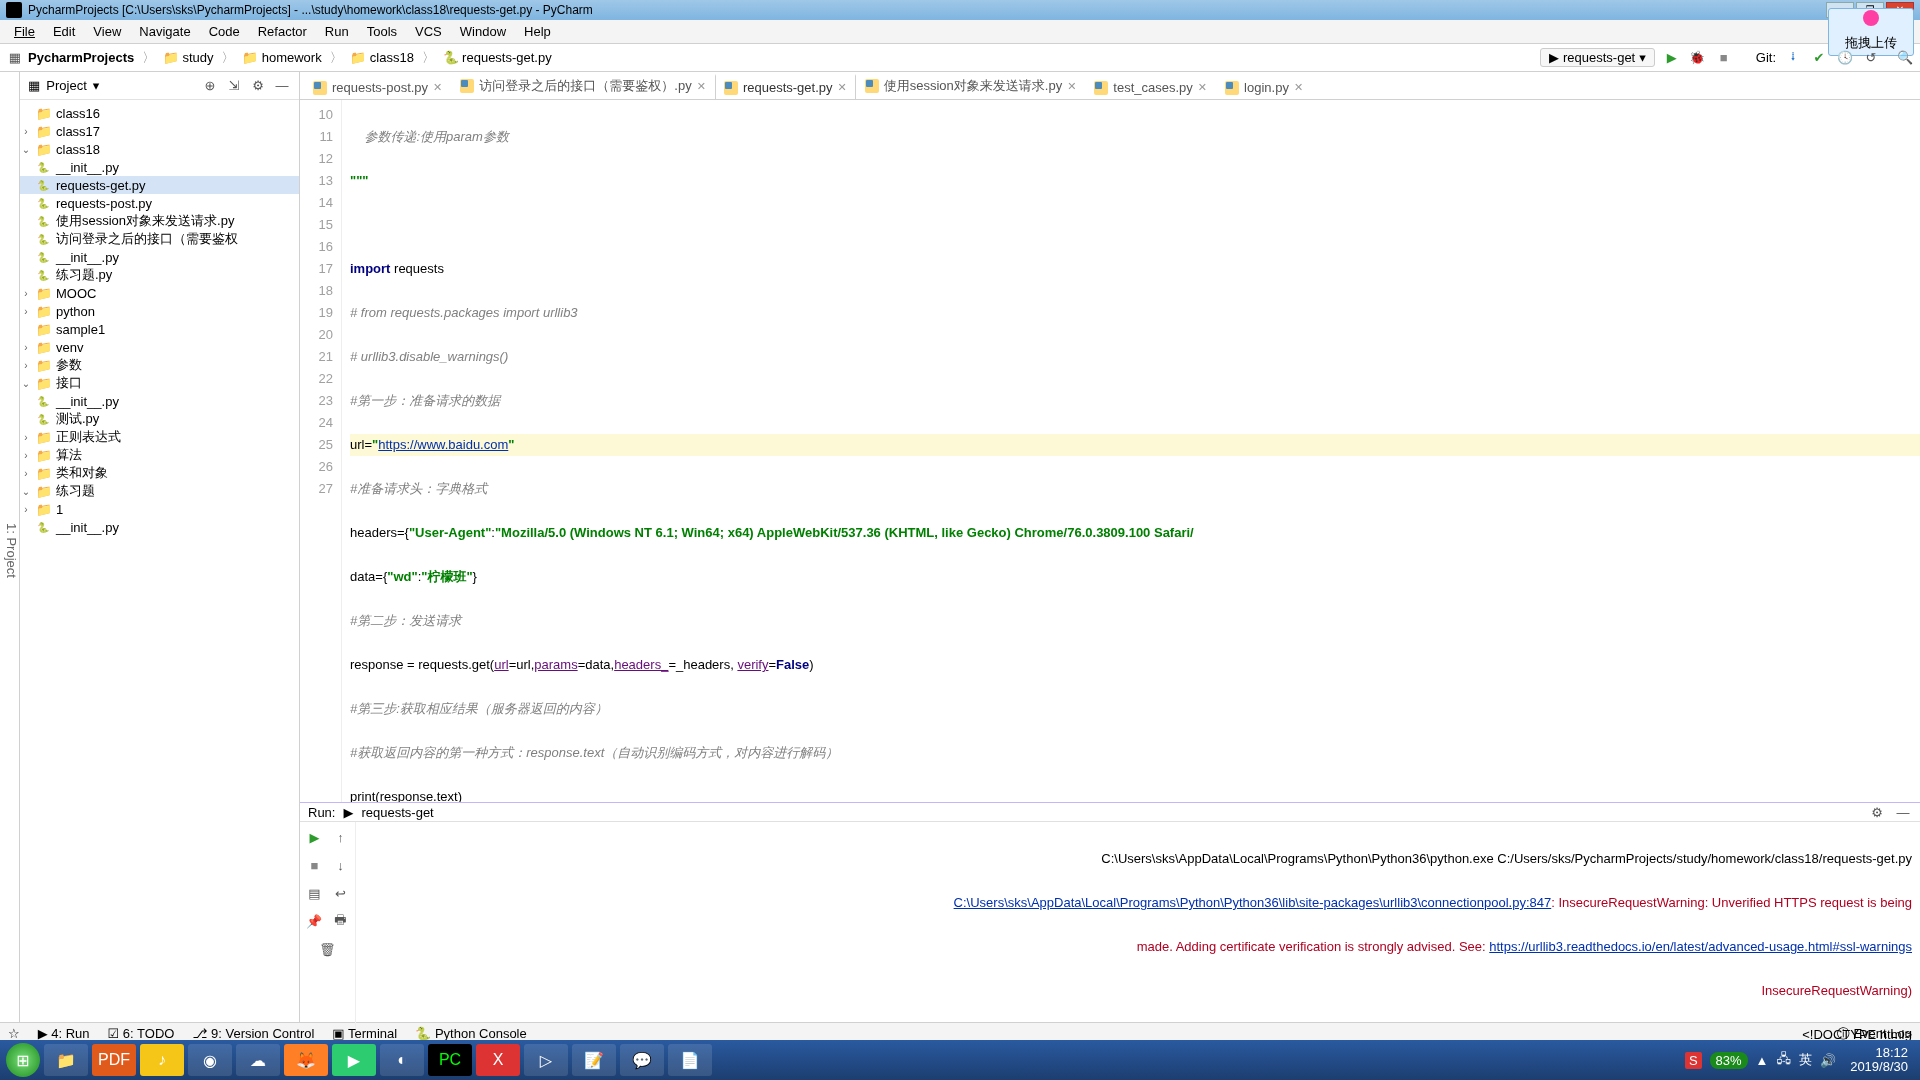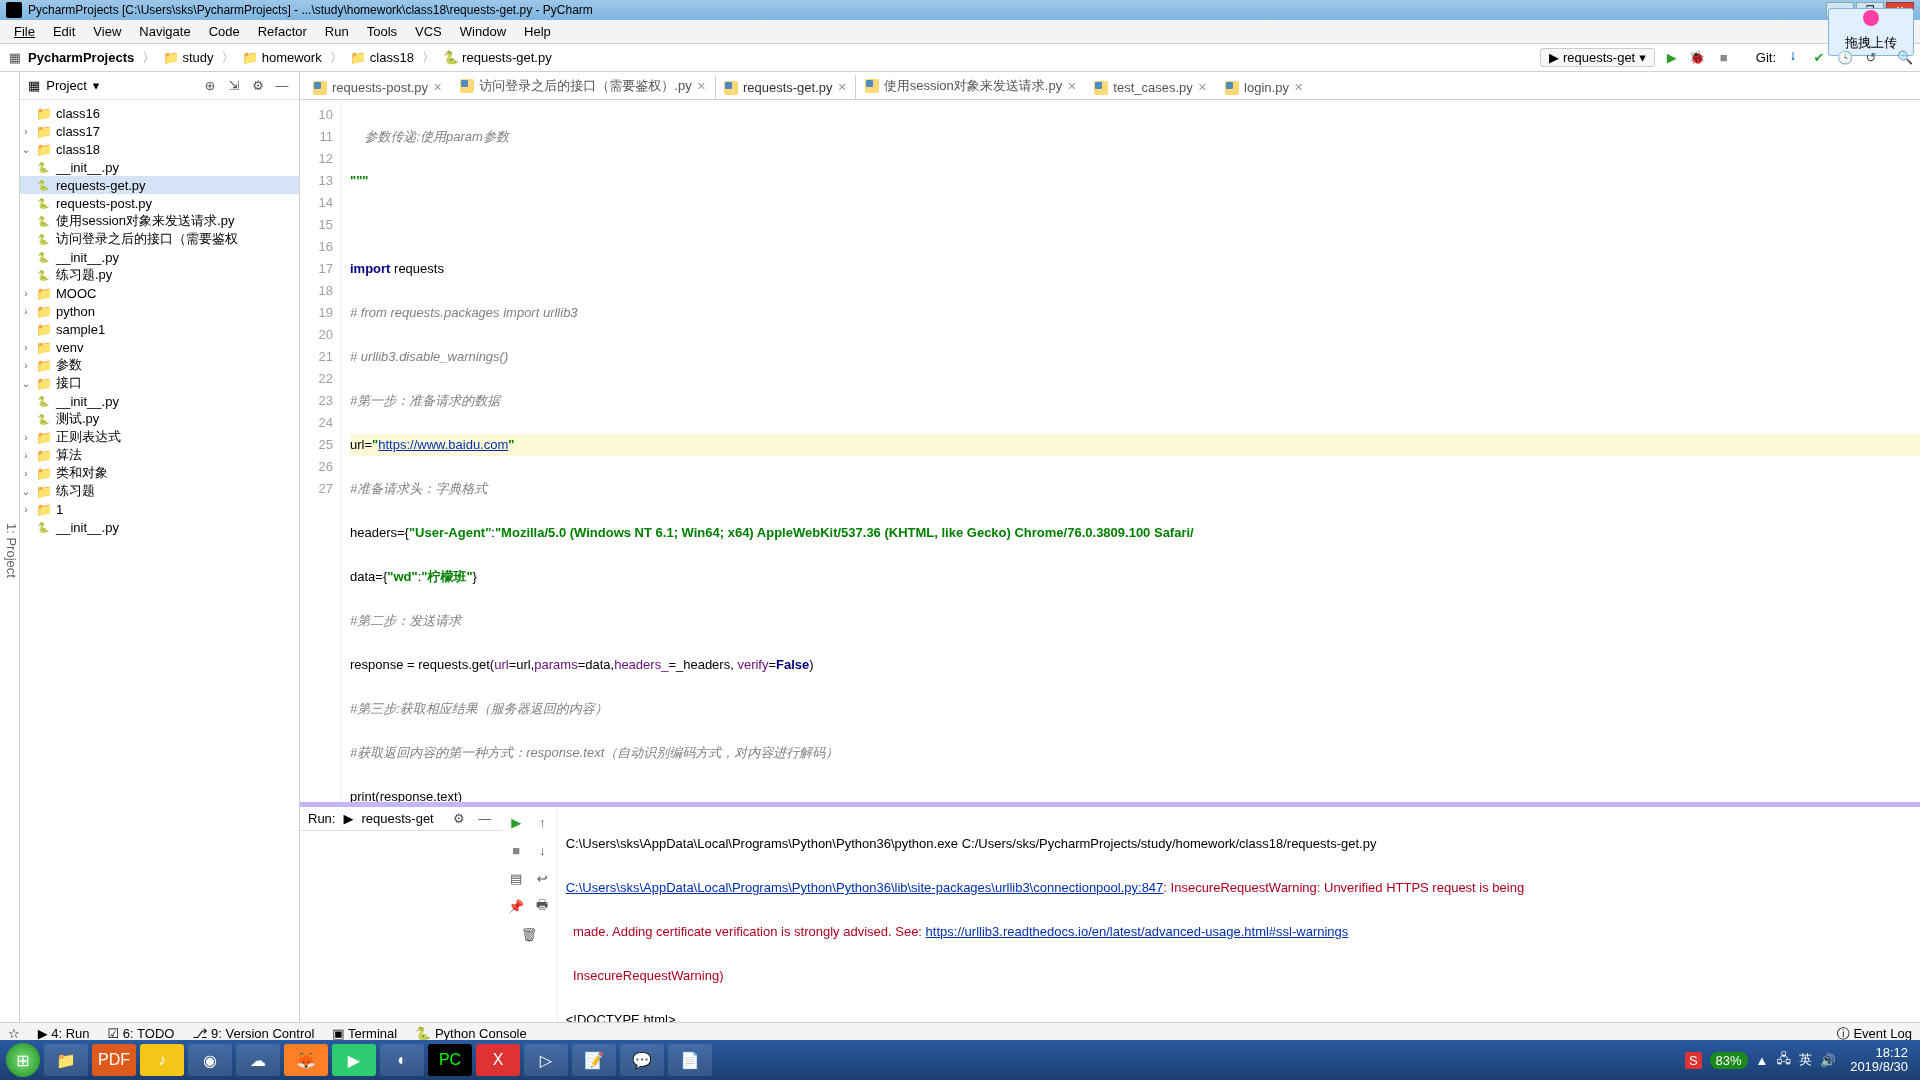--- a/index.html
+++ b/index.html
@@ -58,23 +58,23 @@
 .gutter div{padding-right:8px;}
 .code{flex:1;overflow:auto;padding:4px 0 4px 8px;font-family:Consolas,monospace;font-size:14px;line-height:22px;white-space:pre;}
 .code .ln{height:22px;}
 .code .ln.hl{background:#fdf8d6;}
 .c-kw{color:#000080;font-weight:bold;}
 .c-cm{color:#808080;font-style:italic;}
 .c-str{color:#008000;font-weight:bold;}
 .c-url{color:#0030b0;text-decoration:underline;}
 .c-bool{color:#000080;font-weight:bold;}
 .c-fn{color:#000;}
-.c-param{color:#660e7a;}
-
-.run-panel{height:220px;border-top:5px solid #c4b5fd;background:#fff;display:flex;}
+.c-param{color:#660e7a;text-decoration:underline;}
+
+.run-panel{height:220px;border-top:1px solid #c4b5fd;background:#fff;display:flex;flex-direction:column;text-align:right;}
 .run-head{height:24px;border-bottom:1px solid #e0e0e0;display:flex;align-items:center;padding:0 8px;gap:8px;}
 .run-head .flex{flex:1}
 .run-body{flex:1;display:flex;}
 .run-rail{width:56px;border-right:1px solid #eee;display:flex;flex-direction:column;align-items:center;padding-top:6px;gap:10px;}
 .run-rail .col2{display:flex;gap:8px;}
 .run-out{flex:1;overflow:auto;font-family:Consolas,monospace;font-size:14px;line-height:22px;padding:4px 8px;white-space:pre-wrap;}
 .run-out .err{color:#b00020;}
 .run-out .lnk{color:#0030b0;text-decoration:underline;}
 
 .bottom-tabs{height:22px;background:#f4f4f4;border-top:1px solid #d0d0d0;display:flex;align-items:center;padding:0 8px;gap:18px;font-size:12px;}

